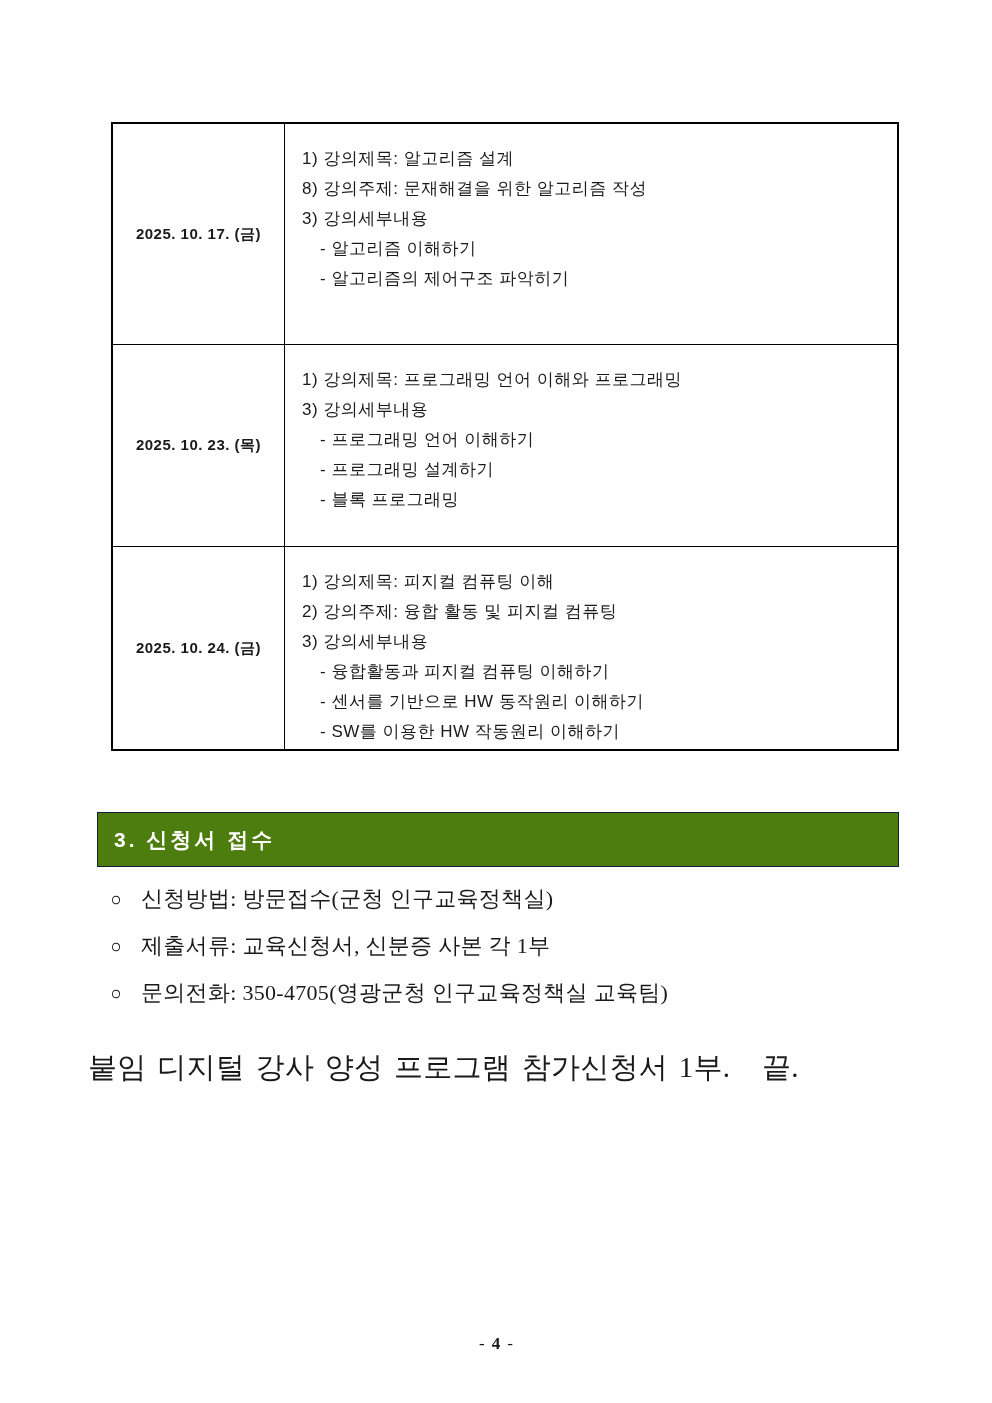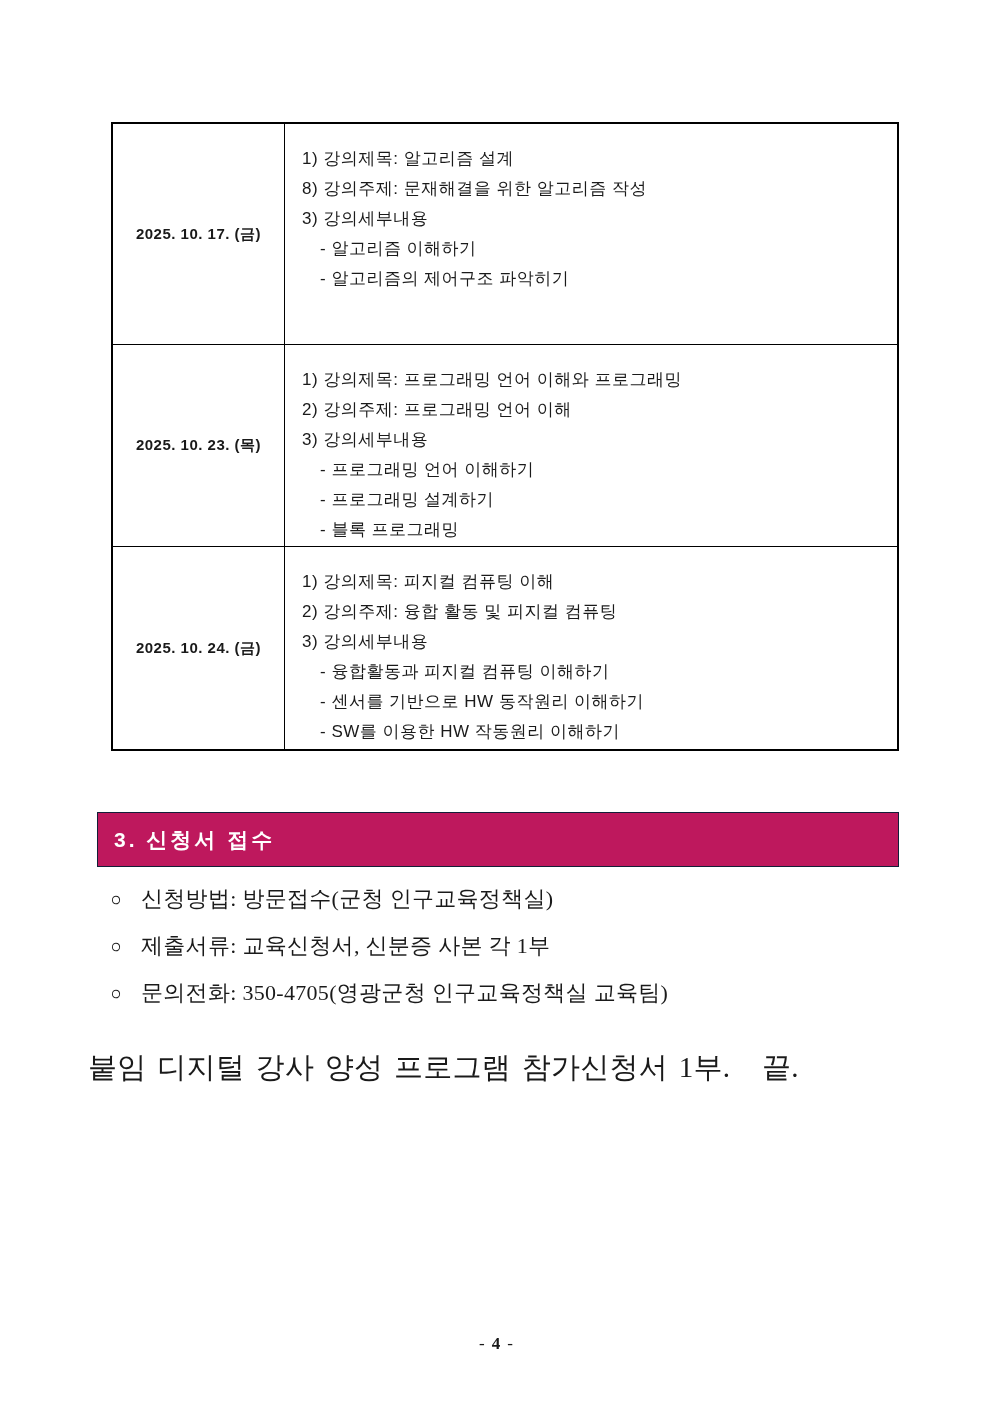--- a/index.html
+++ b/index.html
@@ -102,21 +102,20 @@
         <div class="line">3) 강의세부내용</div>
         <div class="line dash">- 알고리즘 이해하기</div>
         <div class="line dash">- 알고리즘의 제어구조 파악히기</div>
       </div>
     </div>
 
     <div class="t-row row-1">
       <div class="date-cell">2025. 10. 23. (목)</div>
       <div class="content-cell">
         <div class="line">1) 강의제목: 프로그래밍 언어 이해와 프로그래밍</div>
-        <div class="line">2) 강의주제: 프로그래밍 언어 이해</div>
         <div class="line">3) 강의세부내용</div>
         <div class="line dash">- 프로그래밍 언어 이해하기</div>
         <div class="line dash">- 프로그래밍 설계하기</div>
         <div class="line dash">- 블록 프로그래밍</div>
       </div>
     </div>
 
     <div class="t-row row-2">
       <div class="date-cell">2025. 10. 24. (금)</div>
       <div class="content-cell">
@@ -124,21 +123,21 @@
         <div class="line">2) 강의주제: 융합 활동 및 피지컬 컴퓨팅</div>
         <div class="line">3) 강의세부내용</div>
         <div class="line dash">- 융합활동과 피지컬 컴퓨팅 이해하기</div>
         <div class="line dash">- 센서를 기반으로 HW 동작원리 이해하기</div>
         <div class="line dash">- SW를 이용한 HW 작동원리 이해하기</div>
       </div>
     </div>
 
   </div>
 
-  <div class="section-header" style="background: #be185d;">
+  <div class="section-header" style="background: #4d7c0f;">
     <span class="title">3. 신청서 접수</span>
   </div>
 
   <ul class="bullets">
     <li>
       <span class="bullet-marker">ㅇ</span>
       <span class="bullet-text">신청방법: 방문접수(군청 인구교육정책실)</span>
     </li>
     <li>
       <span class="bullet-marker">ㅇ</span>

